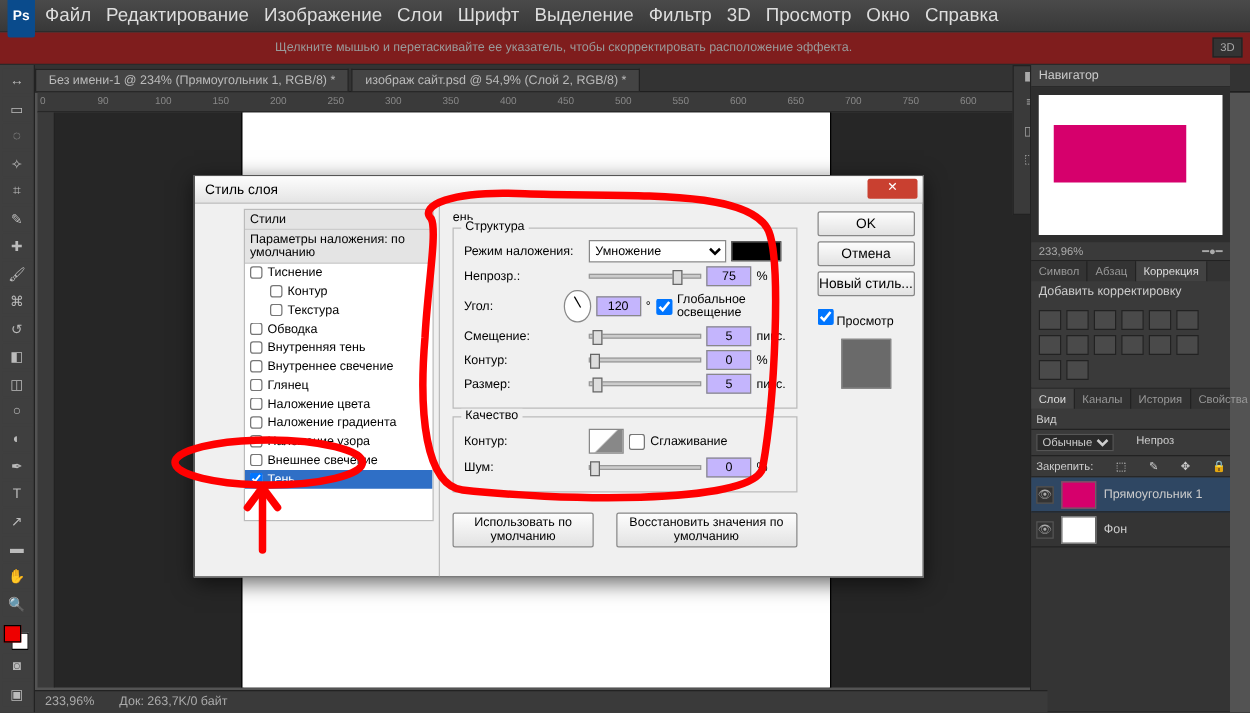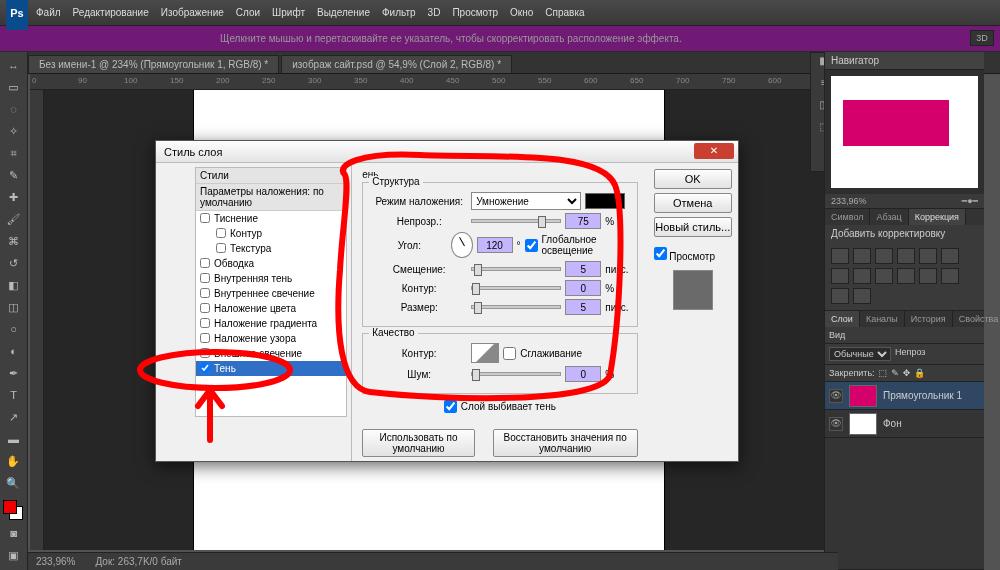--- a/index.html
+++ b/index.html
@@ -1,25 +1,25 @@
 <!DOCTYPE html>
 <html><head>
 <meta charset="utf-8">
 <style>
 * { box-sizing: border-box; margin: 0; padding: 0; font-family: Tahoma, Arial, sans-serif; }
 body { width: 1000px; height: 570px; background: #535353; overflow: hidden; position: relative; font-size: 10px; color: #ccc; }
 
 
 .appbar { height: 26px; background: linear-gradient(#4a4a4a,#383838); display: flex; align-items: center; padding: 0 6px; border-bottom: 1px solid #222; }
 .ps-logo { width: 22px; height: 34px; background: #0a4b8c; color: #fff; font-weight: bold; font-size: 11px; display: flex; align-items: center; justify-content: center; border-radius: 2px; margin-right: 8px; }
-.menu { display: flex; gap: 12px; font-size: 10px; color: #ddd; }
+.menu { display: flex; gap: 12px; font-size: 15px; color: #ddd; }
 .menu span { cursor: pointer; }
 
 
-.optbar { height: 26px; background: #701a75; border-bottom: 1px solid #2a2a2a; color: #999; font-size: 10px; display: flex; align-items: center; padding-left: 220px; }
+.optbar { height: 26px; background: #7f1d1d; border-bottom: 1px solid #2a2a2a; color: #999; font-size: 10px; display: flex; align-items: center; padding-left: 220px; }
 .optbar-right { position: absolute; right: 6px; top: 30px; width: 24px; height: 16px; background: #333; color: #aaa; font-size: 9px; display: flex; align-items: center; justify-content: center; border: 1px solid #222;}
 
 
 .doctabs { height: 22px; background: #333; display: flex; align-items: flex-end; border-bottom: 1px solid #1a1a1a; padding-left: 28px; }
 .doctab { background: #444; color: #bbb; font-size: 10px; padding: 3px 10px; border: 1px solid #222; border-bottom: none; margin-right: 2px; }
 
 
 .ruler-h { height: 16px; background: #3a3a3a; border-bottom: 1px solid #222; margin-left: 30px; margin-right: 162px; position: relative; color: #888; font-size: 8px;}
 .ruler-h span { position: absolute; top: 2px; }
 .ruler-v { position: absolute; left: 30px; top: 90px; width: 14px; bottom: 20px; background: #3a3a3a; border-right: 1px solid #222; }
@@ -47,21 +47,21 @@
 .nav-foot { background: #3a3a3a; font-size: 9px; padding: 2px 6px; color: #aaa; display:flex; justify-content:space-between;}
 .adjust-body { background: #3a3a3a; padding: 6px; }
 .adjust-icons { display: flex; flex-wrap: wrap; gap: 4px; }
 .adjust-icons span { width: 18px; height: 16px; background: #4a4a4a; border: 1px solid #222; }
 .layers-body { background: #343434; flex: 1; }
 .layer-row { display: flex; align-items: center; height: 28px; border-bottom: 1px solid #222; padding: 0 4px; gap: 6px;}
 .eye { width: 14px; height: 14px; border: 1px solid #555; background: #333; color:#aaa; font-size:9px; text-align:center;}
 .lyr-thumb { width: 28px; height: 22px; border: 1px solid #666; }
 .pink { background: #d6006c; }
 .white { background: #fff; }
-.layer-opts { display:flex; gap:4px; padding:3px 4px; border-bottom:1px solid #222; font-size:9px;}
+.layer-opts { display:flex; gap:18px; padding:3px 4px; border-bottom:1px solid #222; font-size:9px;}
 .layer-opts select, .layer-opts input { background:#2a2a2a; border:1px solid #555; color:#ccc; font-size:9px; height:14px;}
 .panel-tabs { display:flex; background:#333; font-size:9px;}
 .panel-tabs span { padding:3px 6px; border-right:1px solid #222; color:#999;}
 .panel-tabs .on { background:#424242; color:#ddd;}
 
 
 .status { position: absolute; left: 28px; bottom: 0; right: 162px; height: 18px; background: #3a3a3a; border-top: 1px solid #222; font-size: 10px; color: #aaa; display: flex; align-items: center; gap: 20px; padding: 0 8px;}
 
 
 .dialog { position: absolute; left: 155px; top: 140px; width: 584px; height: 322px; background: #f0f0f0; border: 1px solid #555; box-shadow: 0 4px 16px rgba(0,0,0,.6); font-size: 11px; color: #000; }
@@ -74,21 +74,21 @@
 .style-list .row.sub { padding-left: 34px; }
 .style-list .row input[type=checkbox] { position: absolute; left: 4px; top: 2px; width: 10px; height: 10px;}
 .style-list .row.sub input { left: 20px; }
 .style-list .row.sel { background: #2f6fc6; color: #fff; }
 .style-list .hdr { background: #e4e4e4; padding: 2px 4px; font-size: 10px; border-bottom: 1px solid #ccc;}
 
 .dlg-mid { flex: 1; padding: 6px 10px; }
 .fieldset { border: 1px solid #bbb; padding: 6px 8px 8px; margin-bottom: 6px; position: relative; }
 .fs-title { position: absolute; top: -7px; left: 6px; background: #f0f0f0; padding: 0 3px; font-size: 10px;}
 .frow { display: flex; align-items: center; margin: 3px 0; font-size: 10px; gap: 4px;}
-.frow .lbl { width: 96px; text-align: center; }
+.frow .lbl { width: 96px; text-align: left; }
 .frow input[type=text] { width: 36px; height: 16px; border: 1px solid #888; font-size: 10px; text-align: center; background:#c4b5fd;}
 .frow select { height: 18px; border: 1px solid #888; font-size: 10px; background: #fff; width: 110px;}
 .slider { flex: 0 0 90px; height: 4px; background: #ccc; position: relative; border: 1px solid #999; }
 .slider .knob { position: absolute; top: -4px; width: 8px; height: 12px; background: #ddd; border: 1px solid #666; }
 .colorbox { width: 40px; height: 16px; background: #000; border: 1px solid #666; }
 .angle { width: 26px; height: 26px; border: 1px solid #888; border-radius: 50%; position: relative; background: #fff;}
 .angle::after { content:""; position:absolute; left:12px; top:3px; width:1px; height:10px; background:#000; transform-origin: bottom; transform: rotate(-30deg);}
 .contour { width: 28px; height: 20px; border: 1px solid #888; background: linear-gradient(135deg,#fff 48%, #888 52%); }
 .btnrow { display: flex; gap: 18px; margin-top: 16px;}
 .btnrow button { font-size: 10px; padding: 2px 8px; background: linear-gradient(#fdfdfd,#e2e2e2); border: 1px solid #888; border-radius: 2px;}
@@ -286,20 +286,21 @@
     <div class="dlg-left">
       <div class="style-list">
         <div class="hdr">Стили</div>
         <div class="hdr">Параметры наложения: по умолчанию</div>
         <div class="row"><input type="checkbox" style=""><span>Тиснение</span></div>
         <div class="row sub"><input type="checkbox" style=""><span>Контур</span></div>
         <div class="row sub"><input type="checkbox" style=""><span>Текстура</span></div>
         <div class="row"><input type="checkbox" style=""><span>Обводка</span></div>
         <div class="row"><input type="checkbox" style=""><span>Внутренняя тень</span></div>
         <div class="row"><input type="checkbox" style=""><span>Внутреннее свечение</span></div>
+        <div class="row"><input type="checkbox" style=""><span>Глянец</span></div>
         <div class="row"><input type="checkbox" style=""><span>Наложение цвета</span></div>
         <div class="row"><input type="checkbox" style=""><span>Наложение градиента</span></div>
         <div class="row"><input type="checkbox" style=""><span>Наложение узора</span></div>
         <div class="row"><input type="checkbox" style=""><span>Внешнее свечение</span></div>
         <div class="row sel"><input type="checkbox" checked="" style=""><span>Тень</span></div>
       </div>
     </div>
 
     <div class="dlg-mid">
       <div style="font-size:10px;margin-bottom:2px;">ень</div>
@@ -363,24 +364,20 @@
         <div class="frow">
           <span class="lbl">Шум:</span>
           <div class="slider">
               <div class="knob" style="left:0"></div>
             </div>
           <input type="text" value="0" style="">
           <span>%</span>
         </div>
       </div>
 
-      <div class="frow" style="justify-content:center;">
-        <input type="checkbox" checked="" style="">
-        <span>Слой выбивает тень</span>
-      </div>
       <div class="btnrow" style="justify-content:center;">
         <button>Использовать по умолчанию</button>
         <button>Восстановить значения по умолчанию</button>
       </div>
     </div>
 
     <div class="dlg-right">
       <button>OK</button>
       <button>Отмена</button>
       <button>Новый стиль...</button>

